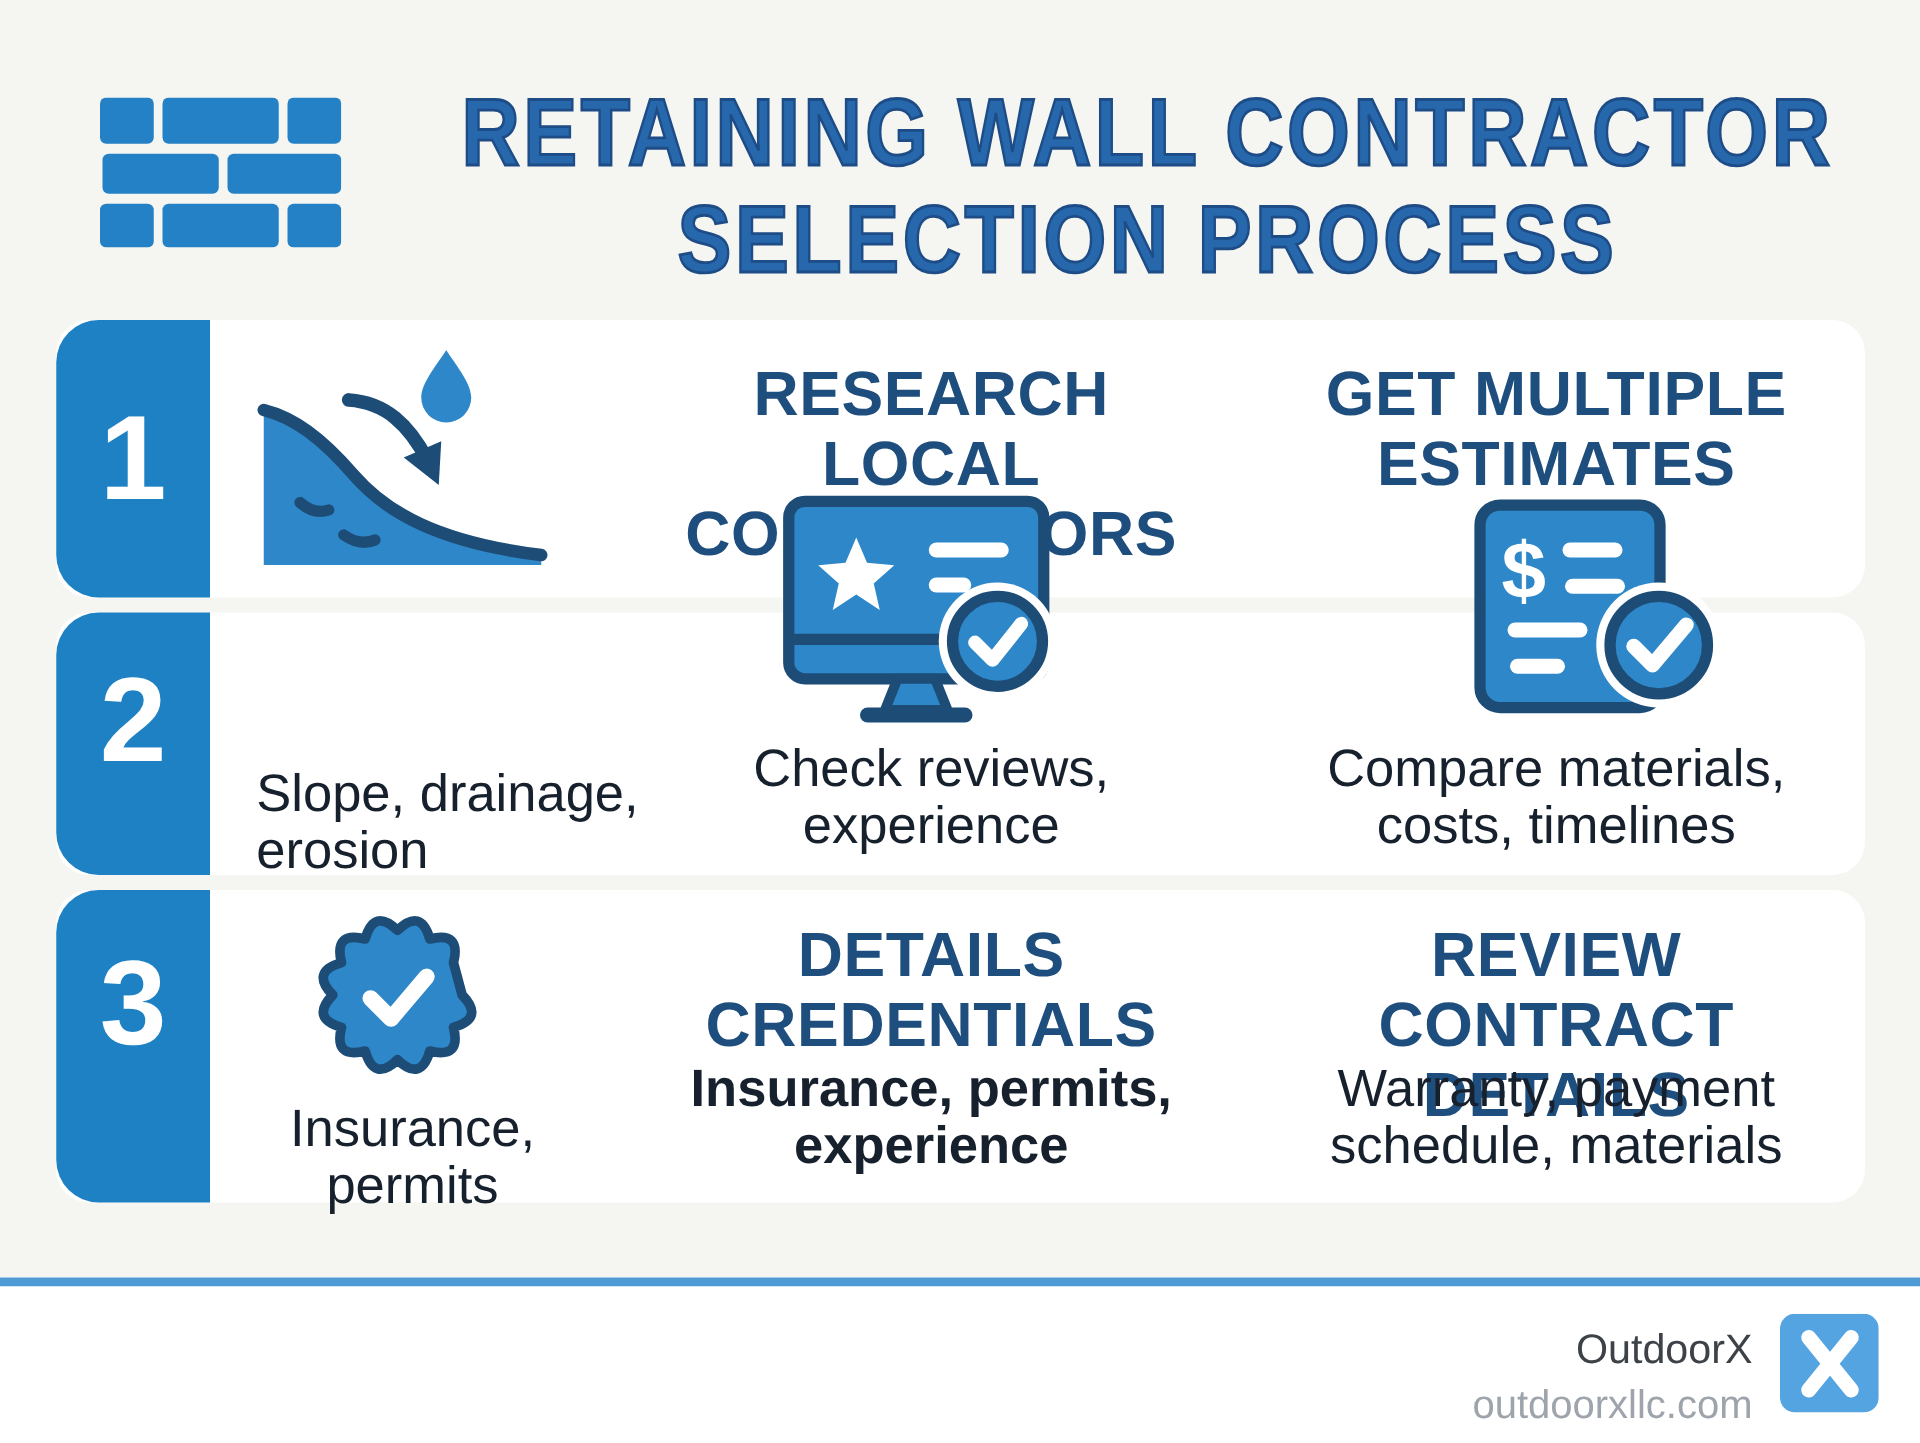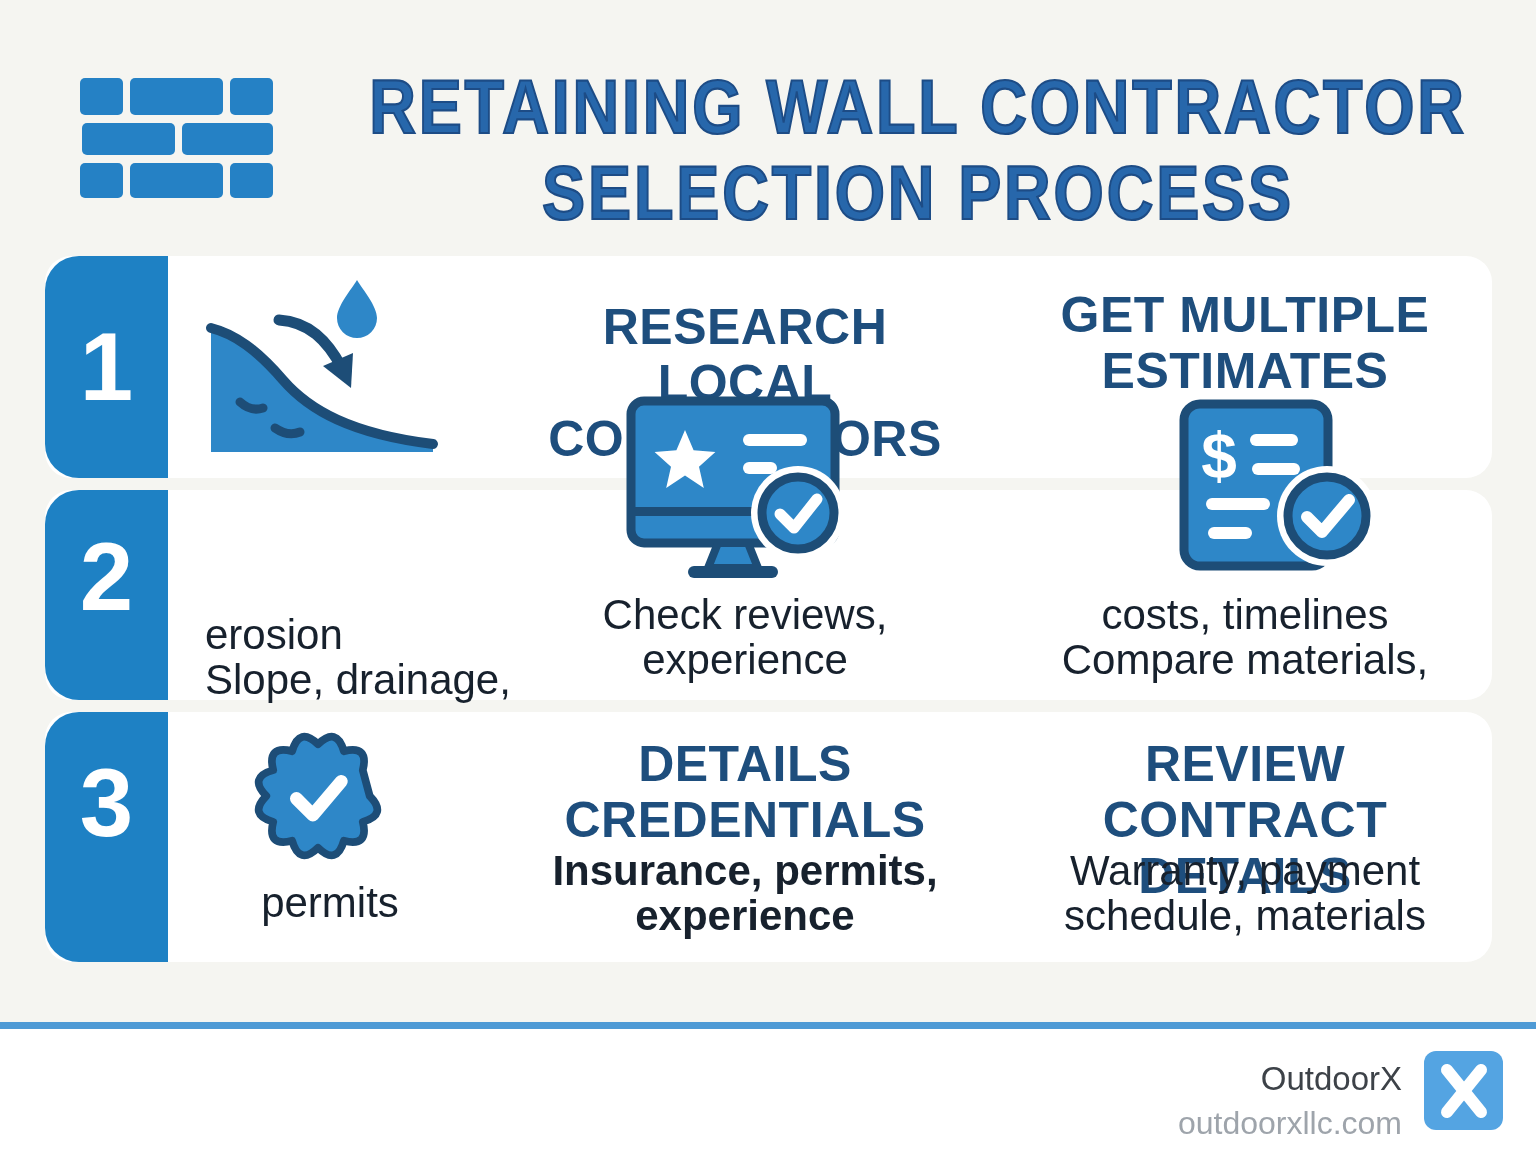--- a/index.html
+++ b/index.html
@@ -25,21 +25,21 @@
        color:#ffffff;font-weight:700;font-size:96px;}
   .tab1{top:256px;height:222px;}
   .tab2{top:490px;height:210px;}
   .tab2 .num{transform:translateY(-18px);}
   .tab3{top:712px;height:250px;}
   .tab3 .num{transform:translateY(-34px);}
 
   .heading{font-weight:700;color:#1e4e7d;font-size:50px;line-height:56px;text-align:center;letter-spacing:0.5px;}
   .caption{font-weight:400;color:#17212d;font-size:42px;line-height:45px;text-align:center;}
 
-  .h-research{left:495px;top:287px;width:500px;margin-top:12px;}
+  .h-research{left:495px;top:287px;width:500px;}
   .h-estimates{left:995px;top:287px;width:500px;}
   .h-evaluate{left:205px;top:508px;width:300px;text-align:left;}
   .c-slope{left:205px;top:612px;width:330px;text-align:left;}
   .c-reviews{left:520px;top:592px;width:450px;}
   .c-compare{left:1020px;top:592px;width:450px;}
   .h-verify{left:520px;top:736px;width:450px;}
   .c-verify{left:520px;top:848px;width:450px;font-weight:bold;}
   .h-contract{left:1020px;top:736px;width:450px;}
   .c-contract{left:1020px;top:848px;width:450px;}
   .c-insurance{left:180px;top:880px;width:300px;}
@@ -132,40 +132,41 @@
     <rect x="72" y="40" width="48" height="12" rx="6" fill="#ffffff"></rect>
     <rect x="74" y="69" width="48" height="12" rx="6" fill="#ffffff"></rect>
     <rect x="28" y="104" width="64" height="12" rx="6" fill="#ffffff"></rect>
     <rect x="30" y="133" width="44" height="12" rx="6" fill="#ffffff"></rect>
     <circle cx="149" cy="122" r="50" fill="#ffffff"></circle>
     <circle cx="149" cy="122" r="39" fill="#2e87c8" stroke="#1d4d77" stroke-width="9"></circle>
     <polyline points="129,123 144,138 171,106" fill="none" stroke="#ffffff" stroke-width="12" stroke-linecap="round" stroke-linejoin="round"></polyline>
   </svg>
 
   <div class="abs caption c-slope">
+    <div>Slope, drainage,</div>
     <div>erosion</div>
-    <div>Slope, drainage,</div>
   </div>
   <div class="abs caption c-reviews">
     <div>Check reviews,</div>
     <div>experience</div>
   </div>
   <div class="abs caption c-compare">
+    <div>Compare materials,</div>
     <div>costs, timelines</div>
-    <div>Compare materials,</div>
   </div>
 
   <svg class="abs badge-icon" width="150" height="150" viewBox="-12 -12 174 174">
     <path fill="#2e87c8" stroke="#1d4d77" stroke-width="9" stroke-linejoin="round" d="M135,75 Q156.1,96.7 126.96,105 Q134.4,134.4 105,126.96 Q96.7,156.1 75,135
          Q53.3,156.1 45,126.96 Q15.6,134.4 23.04,105 Q-6.1,96.7 15,75
          Q-6.1,53.3 23.04,45 Q15.6,15.6 45,23.04 Q53.3,-6.1 75,15
          Q96.7,-6.1 105,23.04 Q134.4,15.6 126.96,45 Z"></path>
     <polyline points="50,78 69,97 102,58" fill="none" stroke="#ffffff" stroke-width="15" stroke-linecap="round" stroke-linejoin="round"></polyline>
   </svg>
   <div class="abs caption c-insurance">
+    <div>Insurance,</div>
     <div>permits</div>
   </div>
 
   <div class="abs heading h-verify">
     <div>DETAILS</div>
     <div>CREDENTIALS</div>
   </div>
   <div class="abs caption c-verify">
     <div>Insurance, permits,</div>
     <div>experience</div>

